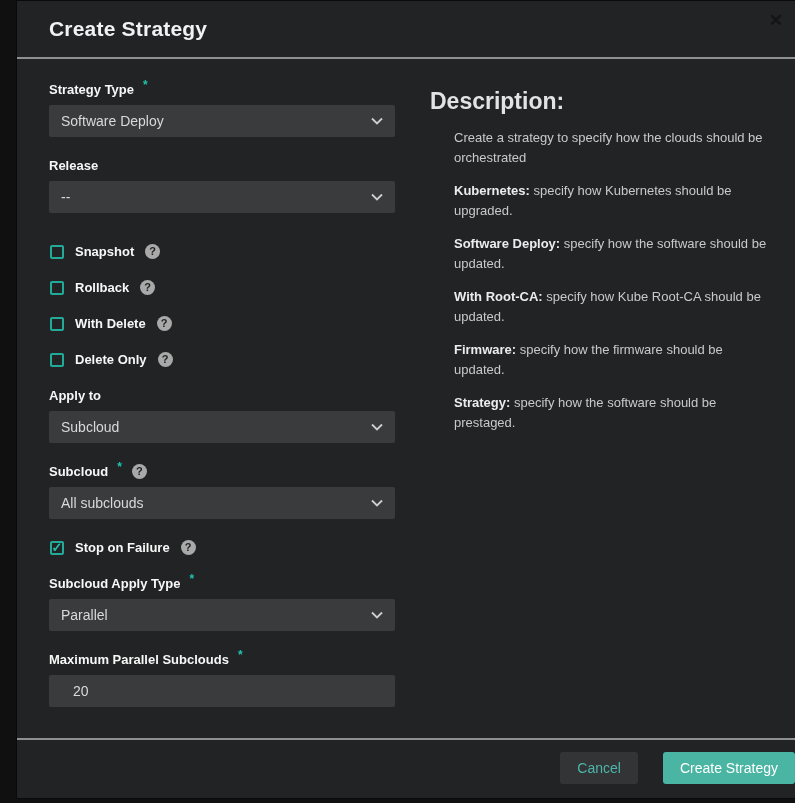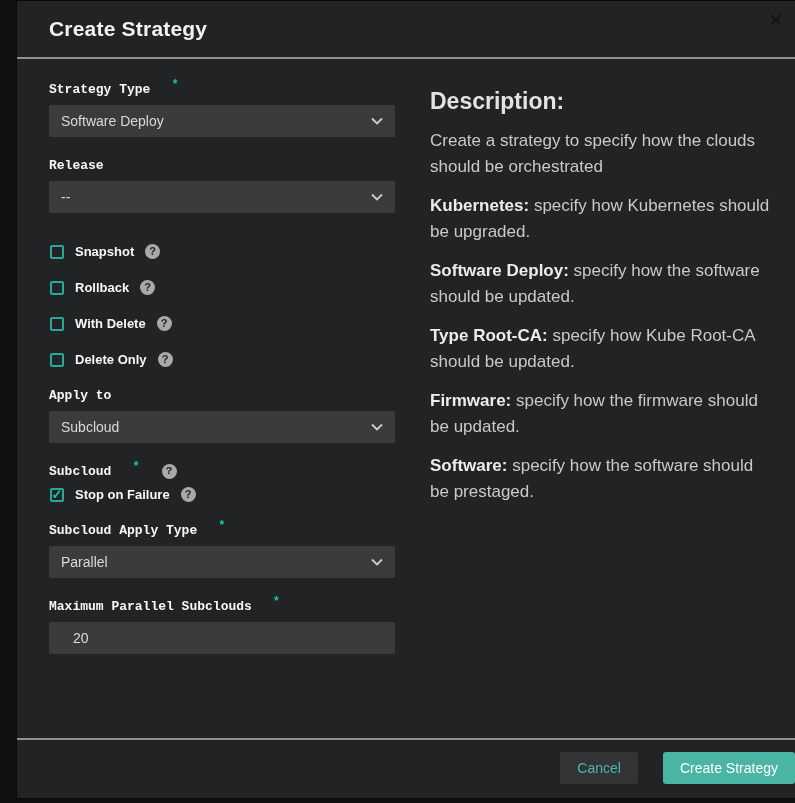--- a/index.html
+++ b/index.html
@@ -35,21 +35,21 @@
   .modal-body {
     flex: 1 1 auto; overflow: hidden;
     display: flex; gap: 35px;
     padding: 23px 32px 0 32px;
   }
   .form-col { flex: 0 0 346px; }
   .desc-col { flex: 1 1 auto; padding-top: 6px; }
   
   .field-label {
     font-size: 13px; font-weight: bold; color: #f7f7f7;
-    margin-bottom: 8px; display: flex; align-items: center; gap: 22px; font-family: Liberation Mono, monospace;
+    margin-bottom: 8px; display: flex; align-items: center; gap: 10px;
   }
   .req-star {
     color: #1fc3b0; font-size: 12px; font-weight: bold;
     position: relative; top: -5px; margin-left: -1px;
   }
   
   .select {
     width: 100%; height: 32px; background: #3a3b3c;
     border-radius: 2px; margin-bottom: 21px;
     display: flex; align-items: center; justify-content: space-between;
@@ -89,22 +89,22 @@
     display: inline-flex; align-items: center; justify-content: center;
     flex: 0 0 auto; cursor: pointer; line-height: 1;
   }
   .spacer-sm { height: 10px; }
   
   .desc-heading {
     font-size: 23px; font-weight: bold; color: #e3e3e3;
     margin-bottom: 13px;
   }
   .desc-para {
-    font-size: 17px; color: #c9c9c9; line-height: 1.5;
-    margin-bottom: 14px; max-width: 360px;
+    font-size: 13px; color: #c9c9c9; line-height: 1.5;
+    margin-bottom: 14px; max-width: 360px; margin-left: 24px;
   }
   .desc-para b { color: #ececec; }
   
   .modal-footer {
     flex: 0 0 auto;
     display: flex; justify-content: flex-end; align-items: center;
     gap: 25px; padding: 12px 8px 14px 20px;
   }
   .btn {
     height: 32px; border: none; border-radius: 3px;
@@ -190,20 +190,28 @@
               <polyline points="1,1.5 6,6.5 11,1.5" fill="none" stroke="#cfcfcf" stroke-width="1.8"></polyline>
             </svg>
         </span>
       </div>
 
       <div class="field-label">
         <span>Subcloud</span>
           <span class="req-star">*</span>
         <span class="help-icon">?</span>
       </div>
+      <div class="select">
+        <span class="select-value">All subclouds</span>
+        <span class="chevron-icon">
+          <svg width="12" height="8" viewBox="0 0 12 8">
+              <polyline points="1,1.5 6,6.5 11,1.5" fill="none" stroke="#cfcfcf" stroke-width="1.8"></polyline>
+            </svg>
+        </span>
+      </div>
 
       <div class="check-row">
         <span class="checkbox checked"></span>
         <span class="check-label">Stop on Failure</span>
         <span class="help-icon">?</span>
       </div>
 
       <div class="field-label">
         <span>Subcloud Apply Type</span>
           <span class="req-star">*</span>
@@ -222,23 +230,23 @@
           <span class="req-star">*</span>
       </div>
       <input class="text-input" type="text" value="20" style="">
     </div>
 
     <div class="desc-col">
       <div class="desc-heading">Description:</div>
       <div class="desc-para">Create a strategy to specify how the clouds should be orchestrated</div>
       <div class="desc-para"><b>Kubernetes:</b><span> specify how Kubernetes should be upgraded.</span></div>
       <div class="desc-para"><b>Software Deploy:</b><span> specify how the software should be updated.</span></div>
-      <div class="desc-para"><b>Type Root-CA:</b><span> specify how Kube Root-CA should be updated.</span></div>
+      <div class="desc-para"><b>With Root-CA:</b><span> specify how Kube Root-CA should be updated.</span></div>
       <div class="desc-para"><b>Firmware:</b><span> specify how the firmware should be updated.</span></div>
-      <div class="desc-para"><b>Software:</b><span> specify how the software should be prestaged.</span></div>
+      <div class="desc-para"><b>Strategy:</b><span> specify how the software should be prestaged.</span></div>
     </div>
   </div>
 
   <div class="divider"></div>
   <div class="modal-footer">
     <button class="btn btn-cancel">Cancel</button>
     <button class="btn btn-primary">Create Strategy</button>
   </div>
 </div>
 

